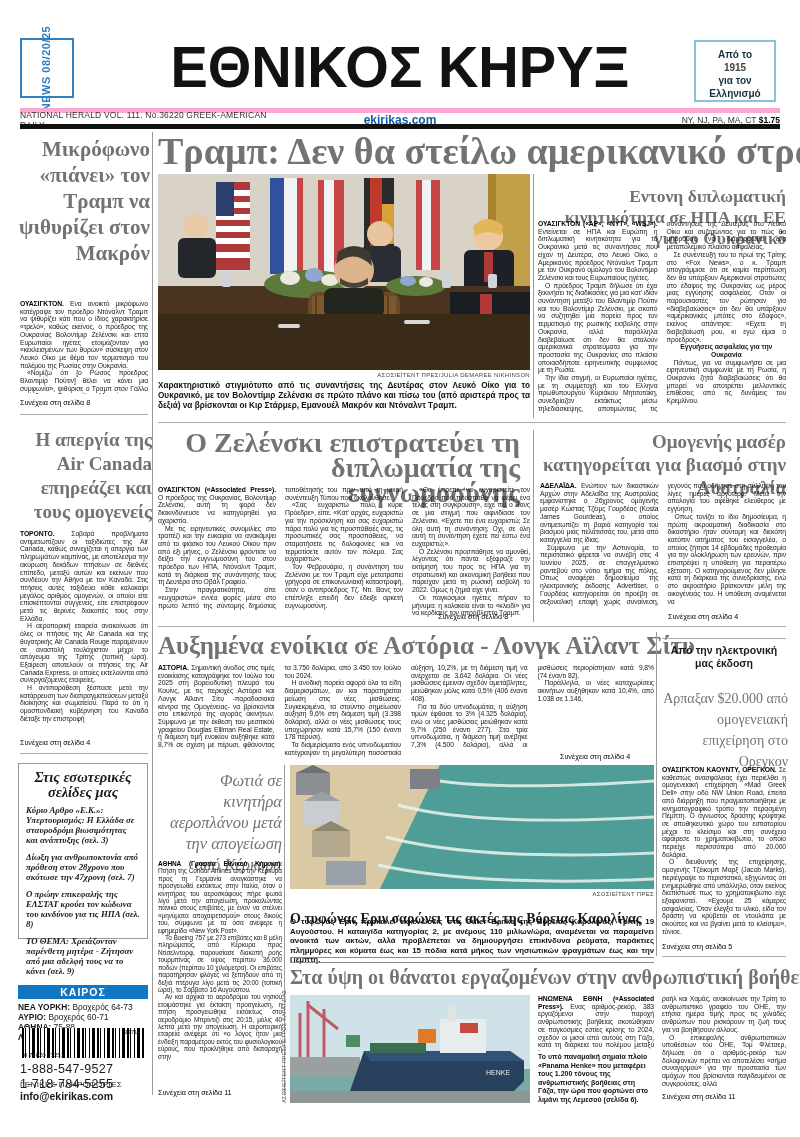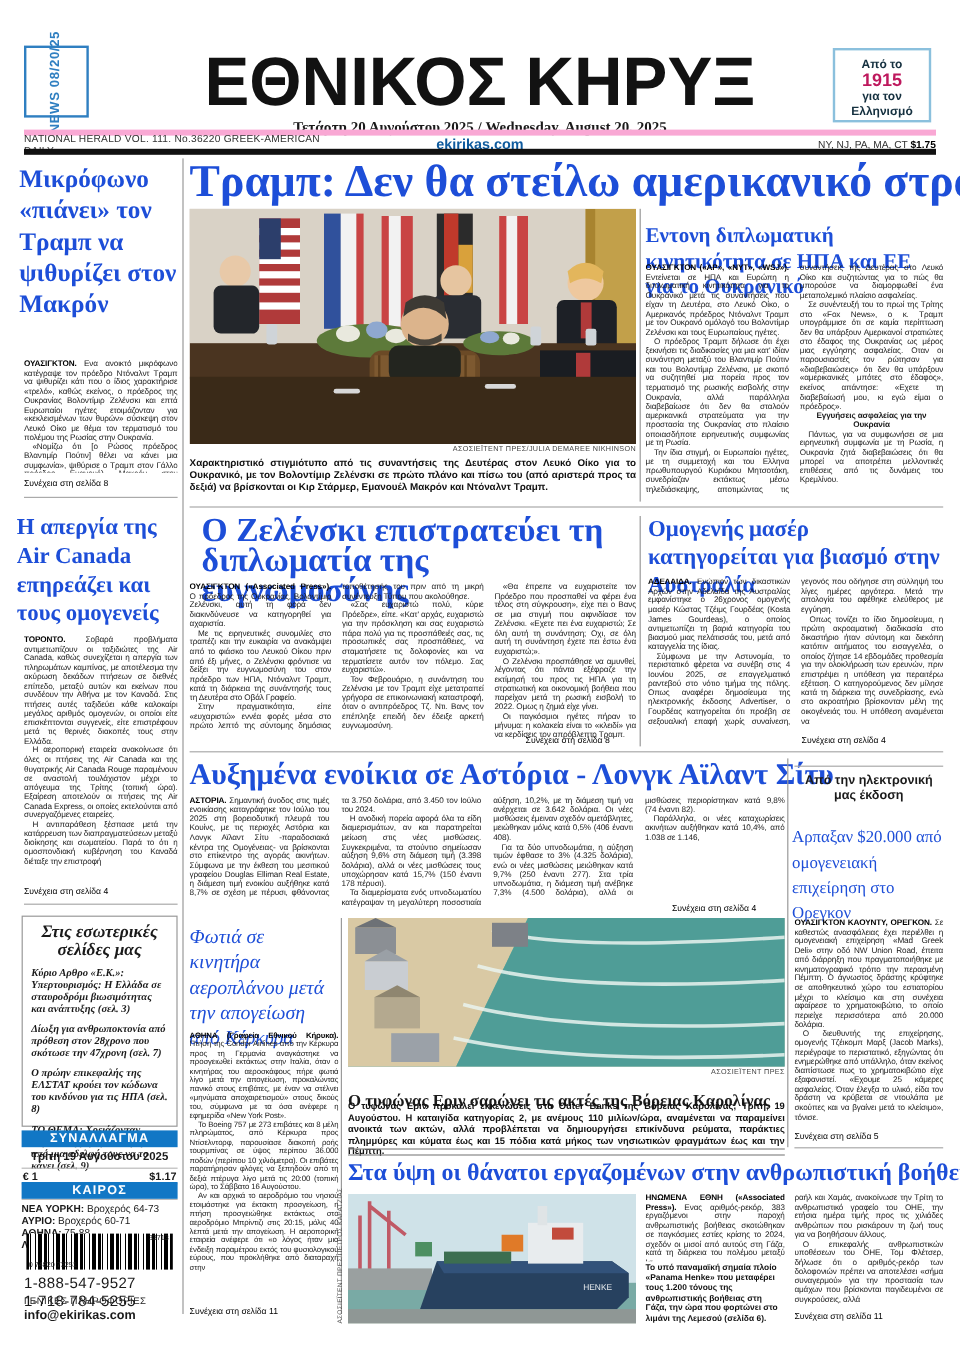--- a/index.html
+++ b/index.html
@@ -11,34 +11,34 @@
   .news-badge{left:20px;top:38px;width:50px;height:56px;border:2px solid #2f7fc1;
       display:flex;align-items:center;justify-content:center;}
   .news-badge span{transform:rotate(-90deg);white-space:nowrap;color:#2f7fc1;font-weight:bold;
       font-size:11px;letter-spacing:.5px;line-height:11px;text-align:center;}
   .masthead{left:0;right:0;top:40px;text-align:center;font-weight:800;font-size:56px;line-height:56px;
       letter-spacing:0px;color:#121212;transform:scaleY(1.02);font-family:"Liberation Sans","DejaVu Sans",sans-serif;}
   .dateline-row{left:0;right:0;top:99px;text-align:center;font-family:"Liberation Serif","DejaVu Serif",serif;
       font-weight:bold;font-size:12.5px;}
   .since-box{left:694px;top:40px;width:82px;height:62px;border:2px solid #8bc0dd;text-align:center;
       font-size:10px;font-weight:bold;line-height:13px;padding-top:6px;box-sizing:border-box;color:#15303f;}
-  .since-box .yr{font-size:15px;color:#be185d;}
+  .since-box .yr{font-size:10px;color:#404040;}
   .info-row{left:20px;right:20px;top:108px;height:14px;border-top:5px solid #f9a8d4;
       font-size:8.5px;color:#333;display:flex;align-items:center;}
   .info-row .l{flex:1;text-align:left;letter-spacing:.2px;}
   .info-row .c{flex:1;text-align:center;font-weight:bold;font-size:12px;color:#0f5b9e;}
   .info-row .r{flex:1;text-align:right;}
   .info-row b{color:#000;}
   .black-bar{left:20px;right:20px;top:124px;height:5px;background:#111;}
   
   .vrule{width:1px;background:#9a9a9a;}
   .hrule{height:1px;background:#aaa;}
   .hrule2{height:4px;border-top:1px solid #888;border-bottom:1px solid #888;}
   
-  .serifT{font-family:"Liberation Serif","DejaVu Serif",serif;font-weight:bold;color:#1d4ed8;text-align:left;}
+  .serifT{font-family:"Liberation Serif","DejaVu Serif",serif;font-weight:bold;color:#737373;text-align:right;}
   .body-txt{font-size:6.8px;line-height:7.7px;text-align:justify;letter-spacing:-.1px;color:#191919;overflow:hidden;}
   .body-txt p{margin:0;text-indent:7px;}
   .body-txt p.first{text-indent:0;}
   .body-txt b.dl{font-weight:bold;color:#000;}
   .cont{font-weight:normal;font-size:7.2px;color:#000;}
   .cols2{column-count:2;column-gap:9px;column-fill:auto;height:100%;}
   .cols3{column-count:3;column-gap:9px;column-fill:auto;height:100%;}
   .cols4{column-count:4;column-gap:10px;column-fill:auto;height:100%;}
   .crosshead{text-align:center;font-weight:bold;text-indent:0 !important;}
   .credit{font-size:6px;color:#444;text-align:right;letter-spacing:.3px;}
@@ -69,21 +69,20 @@
 </style>
 </head>
 <body>
 
 <div class="page">
 
   <div class="abs news-badge">
     <span>NEWS 08/20/25</span>
   </div>
   <div class="abs masthead">ΕΘΝΙΚΟΣ ΚΗΡΥΞ</div>
-  <div class="abs dateline-row">Τετάρτη 20 Αυγούστου 2025 / Wednesday, August 20, 2025</div>
   <div class="abs since-box">
     <div>Από το</div>
     <div class="yr">1915</div>
     <div>για τον</div>
     <div>Ελληνισμό</div>
   </div>
   <div class="abs info-row">
     <span class="l">NATIONAL HERALD VOL. 111.  No.36220   GREEK-AMERICAN DAILY</span>
     <span class="c">ekirikas.com</span>
     <span class="r"><span>NY, NJ, PA, MA, CT </span><b>$1.75</b></span>
@@ -111,32 +110,20 @@
   <div class="abs hrule" style="left:20px;top:753px;width:128px;"></div>
 
   <div class="abs inside-box">
     <h3>Στις εσωτερικές σελίδες μας</h3>
     <div class="item">Κύριο Αρθρο «Ε.Κ.»: Υπερτουρισμός: Η Ελλάδα σε σταυροδρόμι βιωσιμότητας και ανάπτυξης (σελ. 3)</div>
     <div class="item">Δίωξη για ανθρωποκτονία από πρόθεση στον 28χρονο που σκότωσε την 47χρονη (σελ. 7)</div>
     <div class="item">Ο πρώην επικεφαλής της ΕΛΣΤΑΤ κρούει τον κώδωνα του κινδύνου για τις ΗΠΑ (σελ. 8)</div>
     <div class="item" style="margin-bottom:0;">ΤΟ ΘΕΜΑ: Χρειάζονταν παρένθετη μητέρα - Ζήτησαν από μια αδελφή τους να το κάνει (σελ. 9)</div>
   </div>
 
-  <div class="abs fx-box">
-    <div class="bluebar">ΣΥΝΑΛΛΑΓΜΑ</div>
-    <div class="fx-date">Τρίτη 19 Αυγούστου 2025</div>
-    <div class="fx-row">
-      <span>€ 1</span>
-      <span>$1.17</span>
-    </div>
-    <div class="fx-row" style="border-bottom:1px solid #bbb;">
-      <span>$ Καναδά</span>
-      <span>$0.72</span>
-    </div>
-  </div>
 
   <div class="abs wx-box">
     <div class="bluebar">ΚΑΙΡΟΣ</div>
     <div class="wx-lines">
       <div><b>ΝΕΑ ΥΟΡΚΗ:</b><span> Βροχερός 64-73</span></div>
       <div><b>ΑΥΡΙΟ:</b><span> Βροχερός 60-71</span></div>
       <div><b>ΑΘΗΝΑ:</b><span> 75-88</span></div>
       <div><b>ΛΕΥΚΩΣΙΑ:</b><span> 80-100</span></div>
     </div>
   </div>

